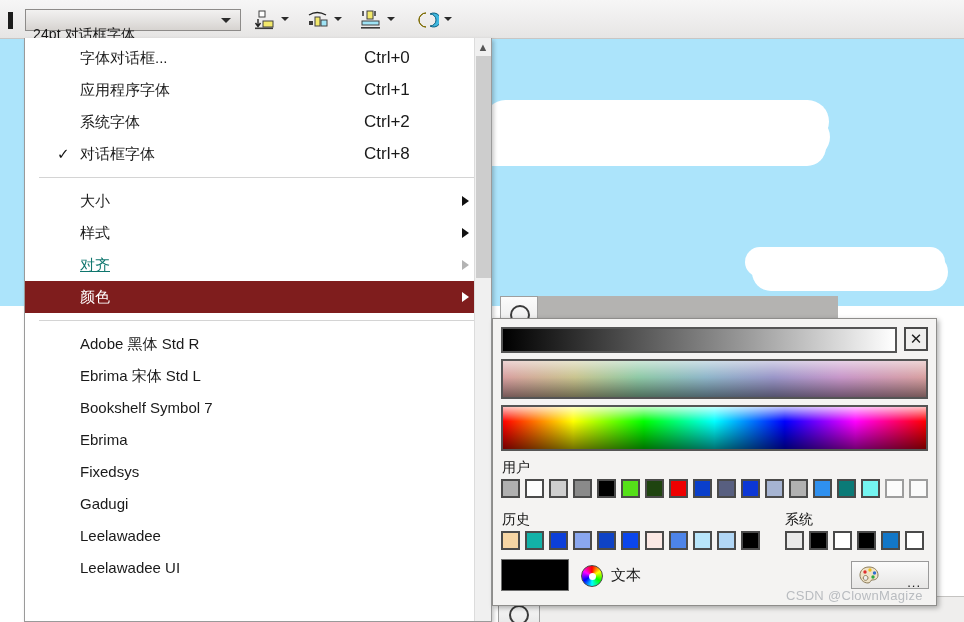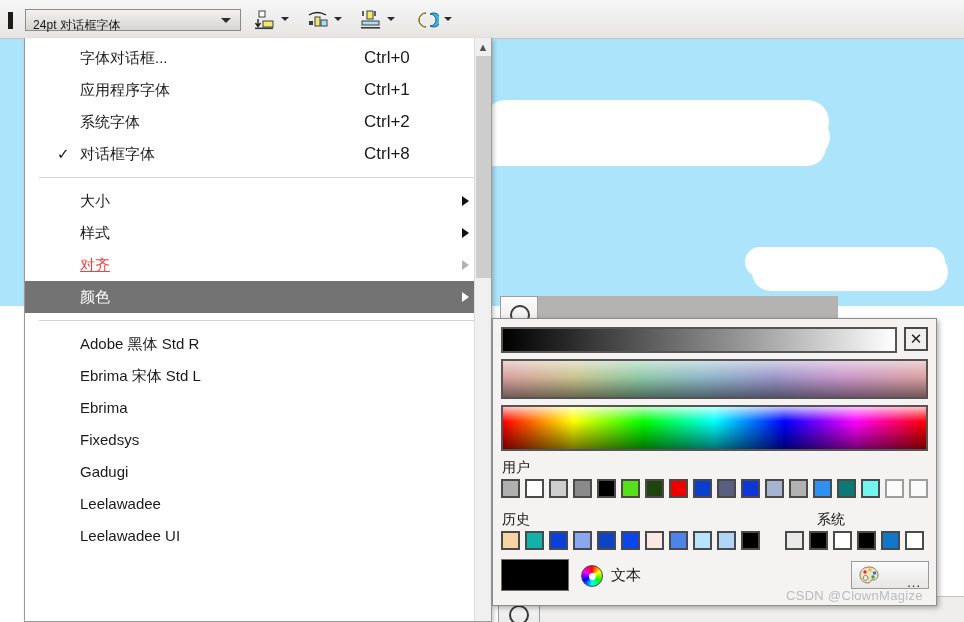--- a/index.html
+++ b/index.html
@@ -19,21 +19,21 @@
   
   #left-tick{left:8px;top:12px;width:5px;height:17px;background:#1c1c1c;}
   #left-toolbar-bg{left:0;top:0;width:964px;height:38px;
       background:linear-gradient(to bottom,#f6f6f6 0%,#efeeee 48%,#e6e5e4 100%);
       border-bottom:1px solid #c8c6c4;}
 
   
   #font-combo{left:25px;top:9px;width:216px;height:22px;
      background:linear-gradient(to bottom,#f2f1f0,#e2e0de 60%,#d6d3d0);
      border:1px solid #8d8b89;box-sizing:border-box;}
-  #font-combo .cb-text{position:absolute;left:7px;top:7px;font-size:12px;color:#171717;
+  #font-combo .cb-text{position:absolute;left:7px;top:16px;font-size:14px;color:#171717;
      white-space:nowrap;letter-spacing:0.1px;}
   #font-combo .cb-arrow{position:absolute;right:9px;top:8px;
      width:0;height:0;border-left:5px solid transparent;border-right:5px solid transparent;
      border-top:5px solid #2b2b2b;}
 
   
   .tb-btn{top:7px;height:26px;width:40px;}
   .tb-ico{position:absolute;left:2px;top:3px;width:22px;height:20px;}
   .tb-arrow{position:absolute;right:3px;top:10px;width:0;height:0;
      border-left:4px solid transparent;border-right:4px solid transparent;border-top:4px solid #2b2b2b;}
@@ -42,23 +42,23 @@
   #menu{left:24px;top:38px;width:468px;height:584px;background:#ffffff;
         border:1px solid #9a9a9a;border-top:none;box-sizing:border-box;
         box-shadow:2px 2px 4px rgba(0,0,0,.22);}
   .mi{position:relative;height:32px;line-height:32px;font-size:15px;color:#1a1a1a;
       white-space:nowrap;}
   .mi .lbl{position:absolute;left:55px;top:0;}
   .mi .acc{position:absolute;left:339px;top:0;font-size:17px;color:#1a1a1a;}
   .mi .chk{position:absolute;left:32px;top:0;font-size:15px;color:#111;}
   .mi .sub{position:absolute;right:22px;top:11px;width:0;height:0;
       border-top:5px solid transparent;border-bottom:5px solid transparent;border-left:7px solid #111;}
-  .mi.disabled .lbl{color:#ef4444;text-decoration:underline;}
+  .mi.disabled .lbl{color:#0f766e;text-decoration:underline;}
   .mi.disabled .sub{border-left-color:#b3b3b3;}
-  .mi.sel{background:#737373;}
+  .mi.sel{background:#7f1d1d;}
   .mi.sel .lbl{color:#ffffff;}
   .mi.sel .sub{border-left-color:#ffffff;}
   .msep{height:1px;background:#d4d4d4;margin:7px 14px 7px 14px;}
   .mi.font{height:32px;line-height:32px;font-size:15px;}
   #menu-scroll{position:absolute;right:0;top:0;width:17px;height:100%;background:#f0f0f0;
       border-left:1px solid #dcdcdc;box-sizing:border-box;}
   #menu-scroll .sb-up{position:absolute;left:0;top:0;width:16px;height:17px;
       display:flex;align-items:center;justify-content:center;color:#555;font-size:11px;}
   #menu-scroll .sb-thumb{position:absolute;left:1px;top:18px;width:15px;height:222px;background:#cdcdcd;}
 
@@ -230,20 +230,23 @@
   <div class="msep"></div>
 
   <div>
     <div class="mi font">
       <span class="lbl">Adobe 黑体 Std R</span>
       </div>
     <div class="mi font">
       <span class="lbl">Ebrima 宋体 Std L</span>
       </div>
     <div class="mi font">
+      <span class="lbl">Bookshelf Symbol 7</span>
+      </div>
+    <div class="mi font">
       <span class="lbl">Ebrima</span>
       </div>
     <div class="mi font">
       <span class="lbl">Fixedsys</span>
       </div>
     <div class="mi font">
       <span class="lbl">Gadugi</span>
       </div>
     <div class="mi font">
       <span class="lbl">Leelawadee</span>
@@ -298,21 +301,21 @@
       <div class="sw" title="#8aa7ef" style="left: 80px; top: 212px; background: rgb(138, 167, 239);"></div>
       <div class="sw" title="#0f43c6" style="left: 104px; top: 212px; background: rgb(15, 67, 198);"></div>
       <div class="sw" title="#0b46ec" style="left: 128px; top: 212px; background: rgb(11, 70, 236);"></div>
       <div class="sw" title="#fbe8e4" style="left: 152px; top: 212px; background: rgb(251, 232, 228);"></div>
       <div class="sw" title="#4d84e9" style="left: 176px; top: 212px; background: rgb(77, 132, 233);"></div>
       <div class="sw" title="#b8e5fb" style="left: 200px; top: 212px; background: rgb(184, 229, 251);"></div>
       <div class="sw" title="#b1d6f5" style="left: 224px; top: 212px; background: rgb(177, 214, 245);"></div>
       <div class="sw" title="#000000" style="left: 248px; top: 212px; background: rgb(0, 0, 0);"></div>
     </div>
 
-  <span class="sect-lbl" style="left:292px;top:192px;margin-left:32px;">系统</span>
+  <span class="sect-lbl" style="left:292px;top:192px;">系统</span>
   <div id="sys-row">
       <div class="sw" title="#e9e9e9" style="left: 292px; top: 212px; background: rgb(233, 233, 233);"></div>
       <div class="sw" title="#000000" style="left: 316px; top: 212px; background: rgb(0, 0, 0);"></div>
       <div class="sw" title="#ffffff" style="left: 340px; top: 212px; background: rgb(255, 255, 255);"></div>
       <div class="sw" title="#000000" style="left: 364px; top: 212px; background: rgb(0, 0, 0);"></div>
       <div class="sw" title="#1277c8" style="left: 388px; top: 212px; background: rgb(18, 119, 200);"></div>
       <div class="sw" title="#ffffff" style="left: 412px; top: 212px; background: rgb(255, 255, 255);"></div>
     </div>
 
   <div id="swatch-preview"></div>

